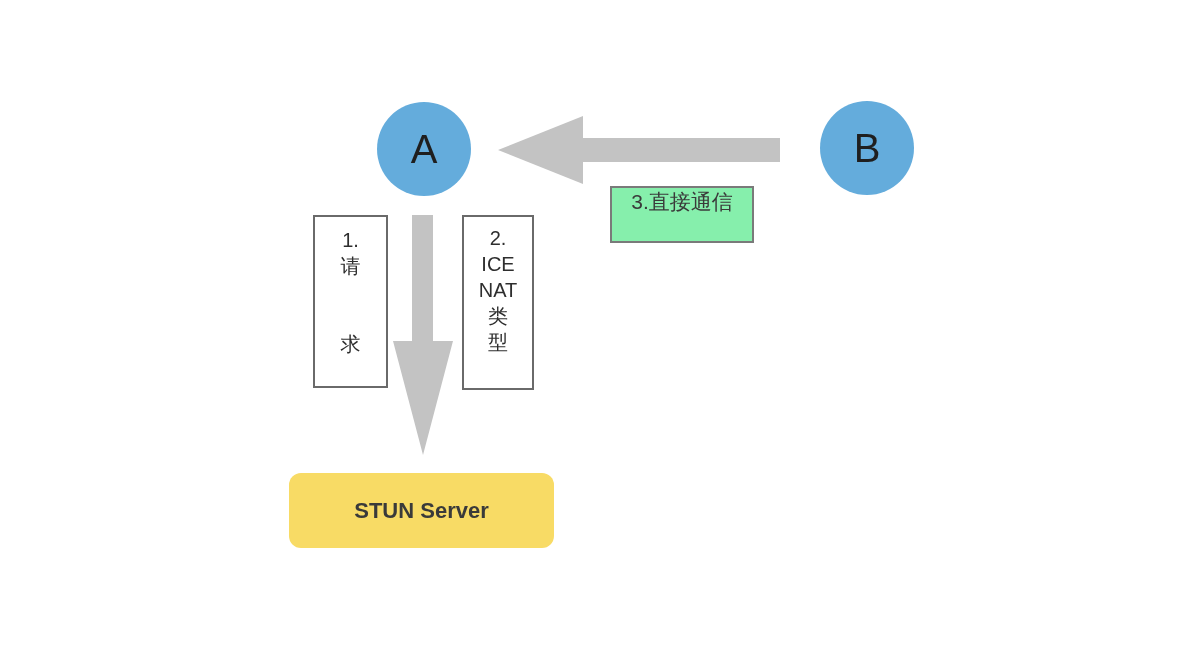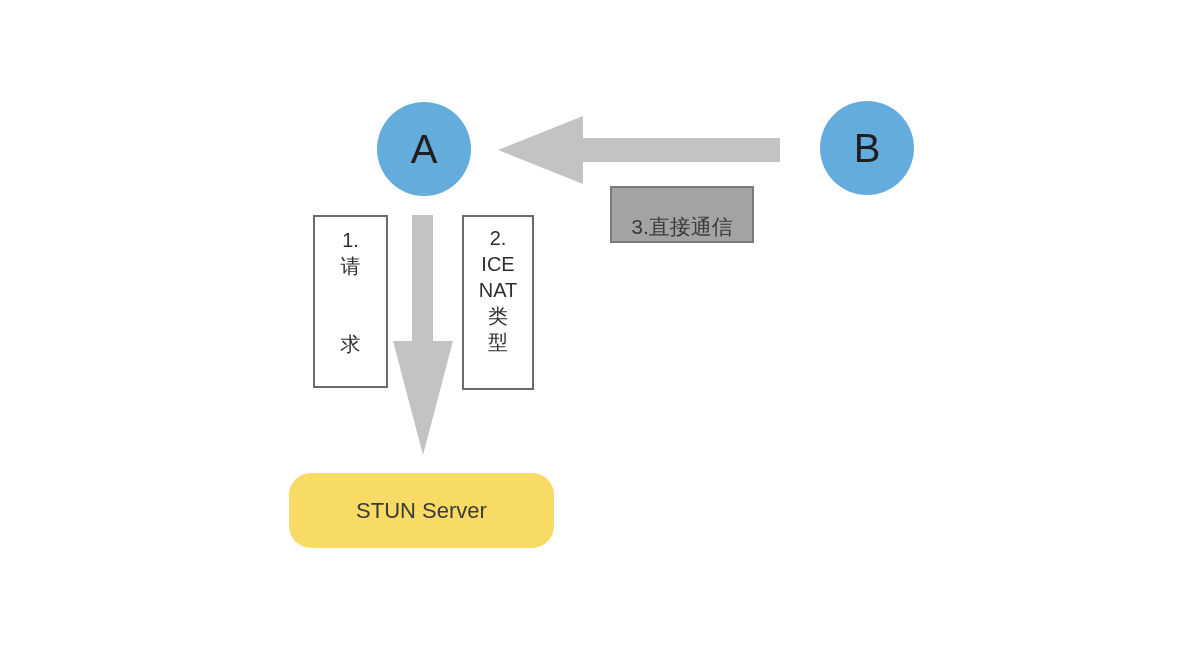--- a/index.html
+++ b/index.html
@@ -31,30 +31,30 @@
     display: flex; flex-direction: column; align-items: center;
     font-size: 20px; line-height: 26px; text-align: center;
   }
   .step1 { left: 313px; top: 215px; width: 75px; height: 173px; padding-top: 10px; }
   .step1 .gap-above { margin-top: 52px; }
   .step2 { left: 462px; top: 215px; width: 72px; height: 175px; padding-top: 8px; }
 
   .label-box {
     position: absolute; left: 610px; top: 186px; width: 144px; height: 57px;
     box-sizing: border-box; border: 2px solid var(--label-border, #7a7a7a);
-    background: #a3a3a3;
-    display: flex; align-items: flex-end; justify-content: center;
+    background: #86efac;
+    display: flex; align-items: flex-start; justify-content: center;
     font-size: 21px; color: #3a3a3a;
   }
 
   .server {
     position: absolute; left: 289px; top: 473px; width: 265px; height: 75px;
-    border-radius: 22px; background: var(--server-yellow, #f8db65);
+    border-radius: 12px; background: var(--server-yellow, #f8db65);
     display: flex; align-items: center; justify-content: center;
-    font-size: 22px; color: #3a3a3a;
+    font-size: 22px; color: #3a3a3a; font-weight: bold;
   }
 
   .watermark {
     position: absolute; right: 14px; bottom: 7px;
     font-size: 17px; color: var(--watermark-gray, #e3e3e3);
     letter-spacing: 0.5px;
   }
 </style>
 </head>
 <body>

